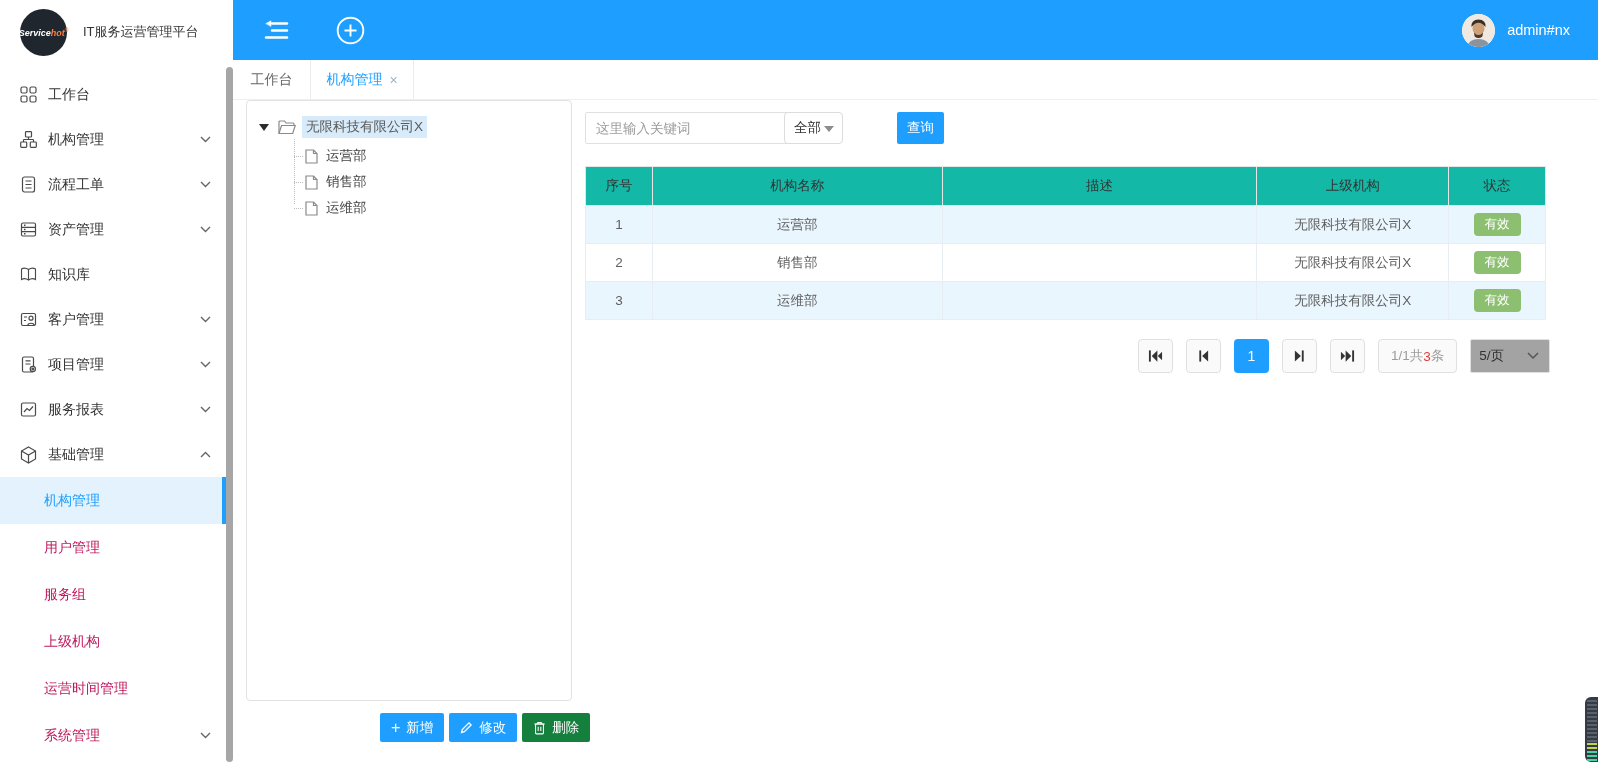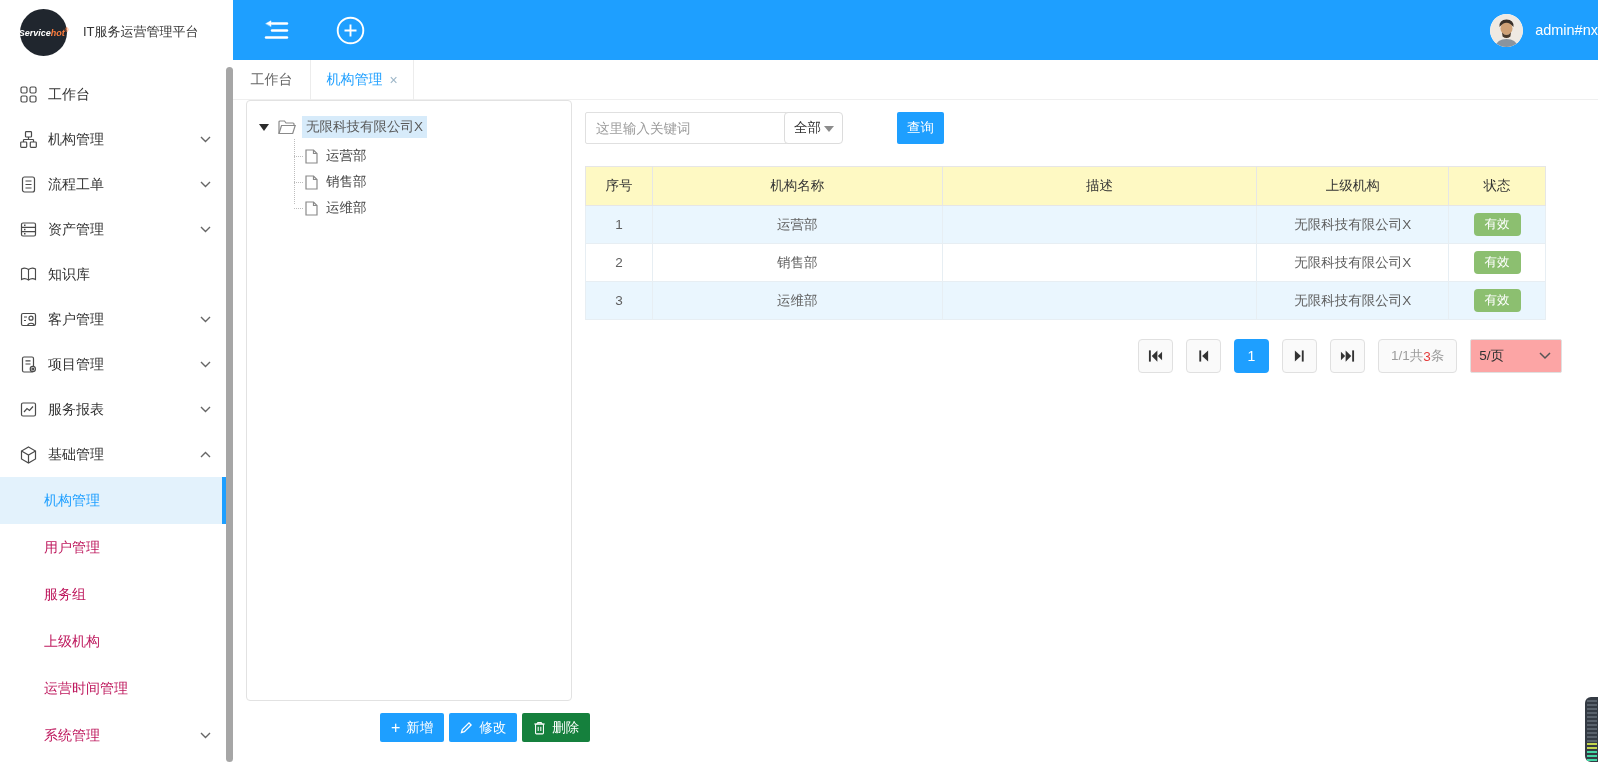--- a/index.html
+++ b/index.html
@@ -30,21 +30,21 @@
   .side-scrollbar { position:absolute; left:226px; top:67px; width:7px; height:695px;
                     background:#a6a6a6; border-radius:4px; z-index:4; }
 
   
   .topbar { position:absolute; left:233px; top:0; width:1365px; height:60px; background:#1e9fff;
             display:flex; align-items:center; }
   .tb-icon-btn { width:34px; height:34px; display:flex; align-items:center; justify-content:center;
                  cursor:pointer; }
   .tb-collapse { margin-left:26px; }
   .tb-plus { margin-left:40px; }
-  .tb-user { margin-left:auto; display:flex; align-items:center; cursor:pointer; }
+  .tb-user { margin-left:auto; margin-right:28px; display:flex; align-items:center; cursor:pointer; }
   .avatar { width:33px; height:33px; border-radius:50%; background:#fff; overflow:hidden;
             display:flex; align-items:center; justify-content:center; }
   .tb-username { color:#fff; font-size:14.5px; margin-left:12px; }
 
   
   .tabbar { position:absolute; left:233px; top:60px; width:1365px; height:40px; background:#fff;
             border-bottom:1px solid #efefef; display:flex; }
   .tab { width:78px; height:40px; display:flex; align-items:center; justify-content:center;
          border-right:1px solid #ececec; font-size:14px; color:#666; cursor:pointer; }
   .tab.active { color:#1e9fff; width:103px; }
@@ -86,40 +86,40 @@
                   display:flex; align-items:center; padding-left:9px; font-size:13.5px; color:#333; }
   .scope-caret { position:absolute; right:8px; top:13px; width:0; height:0;
                  border-left:5px solid transparent; border-right:5px solid transparent;
                  border-top:6px solid #8c8c8c; }
   .search-btn { position:absolute; left:897px; top:112px; width:47px; height:32px; background:#1e9fff;
                 color:#fff; border:none; border-radius:2px; font-size:13.5px; cursor:pointer;
                 font-family:inherit; }
 
   
   .data-table { position:absolute; left:585px; top:166px; width:961px; border-collapse:collapse; }
-  .data-table th { height:39px; background:#fef9c3; font-weight:400; font-size:13.5px; color:#333;
+  .data-table th { height:39px; background:#14b8a6; font-weight:400; font-size:13.5px; color:#333;
                    border:1px solid #e6e6e6; text-align:center; }
   .data-table td { height:38px; font-size:13.5px; color:#5f5f5f; border:1px solid #e7eef3;
                    text-align:center; background:#fff; }
   .data-table tr.odd td { background:#eaf6fe; }
   .col-seq{width:67px;} .col-name{width:290px;} .col-desc{width:315px;}
   .col-parent{width:192px;} .col-status{width:97px;}
   .badge-ok { display:inline-block; background:#8cbf70; color:#fff; font-size:12.5px;
               padding:5px 11px; border-radius:4px; line-height:1; }
 
   
   .pagination { position:absolute; left:1138px; top:339px; display:flex; align-items:center; gap:13px; }
   .pg-btn { width:35px; height:34px; background:#fafafa; border:1px solid #e0e0e0; border-radius:4px;
             display:flex; align-items:center; justify-content:center; cursor:pointer; }
   .pg-current { width:35px; height:34px; background:#1e9fff; border-radius:4px; color:#fff;
                 font-size:14px; display:flex; align-items:center; justify-content:center; cursor:pointer; }
   .pg-count { height:34px; background:#fafafa; border:1px solid #e0e0e0; border-radius:4px;
               display:flex; align-items:center; padding:0 12px; font-size:13.5px; color:#9c9c9c; }
   .pg-count .red { color:#e43b3b; }
-  .pg-size { width:92px; height:34px; background:#fca5a5; border:1px solid #e0e0e0; border-radius:2px;
+  .pg-size { width:80px; height:34px; background:#a3a3a3; border:1px solid #e0e0e0; border-radius:2px;
              display:flex; align-items:center; justify-content:space-between; padding:0 10px 0 8px;
              font-size:13.5px; color:#333; cursor:pointer; }
 
   
   .corner-widget { position:absolute; right:0; top:697px; width:13px; height:65px; background:#343b44;
                    border-radius:6px 0 0 6px; overflow:hidden; z-index:5; }
   .cw-dark { position:absolute; left:2px; right:1px; top:3px; height:43px;
              background:repeating-linear-gradient(180deg,#59626c 0 2px,transparent 2px 4px); }
   .cw-yellow { position:absolute; left:2px; right:1px; top:46px; height:8px;
              background:repeating-linear-gradient(180deg,#c3d54e 0 2px,transparent 2px 4px); }

